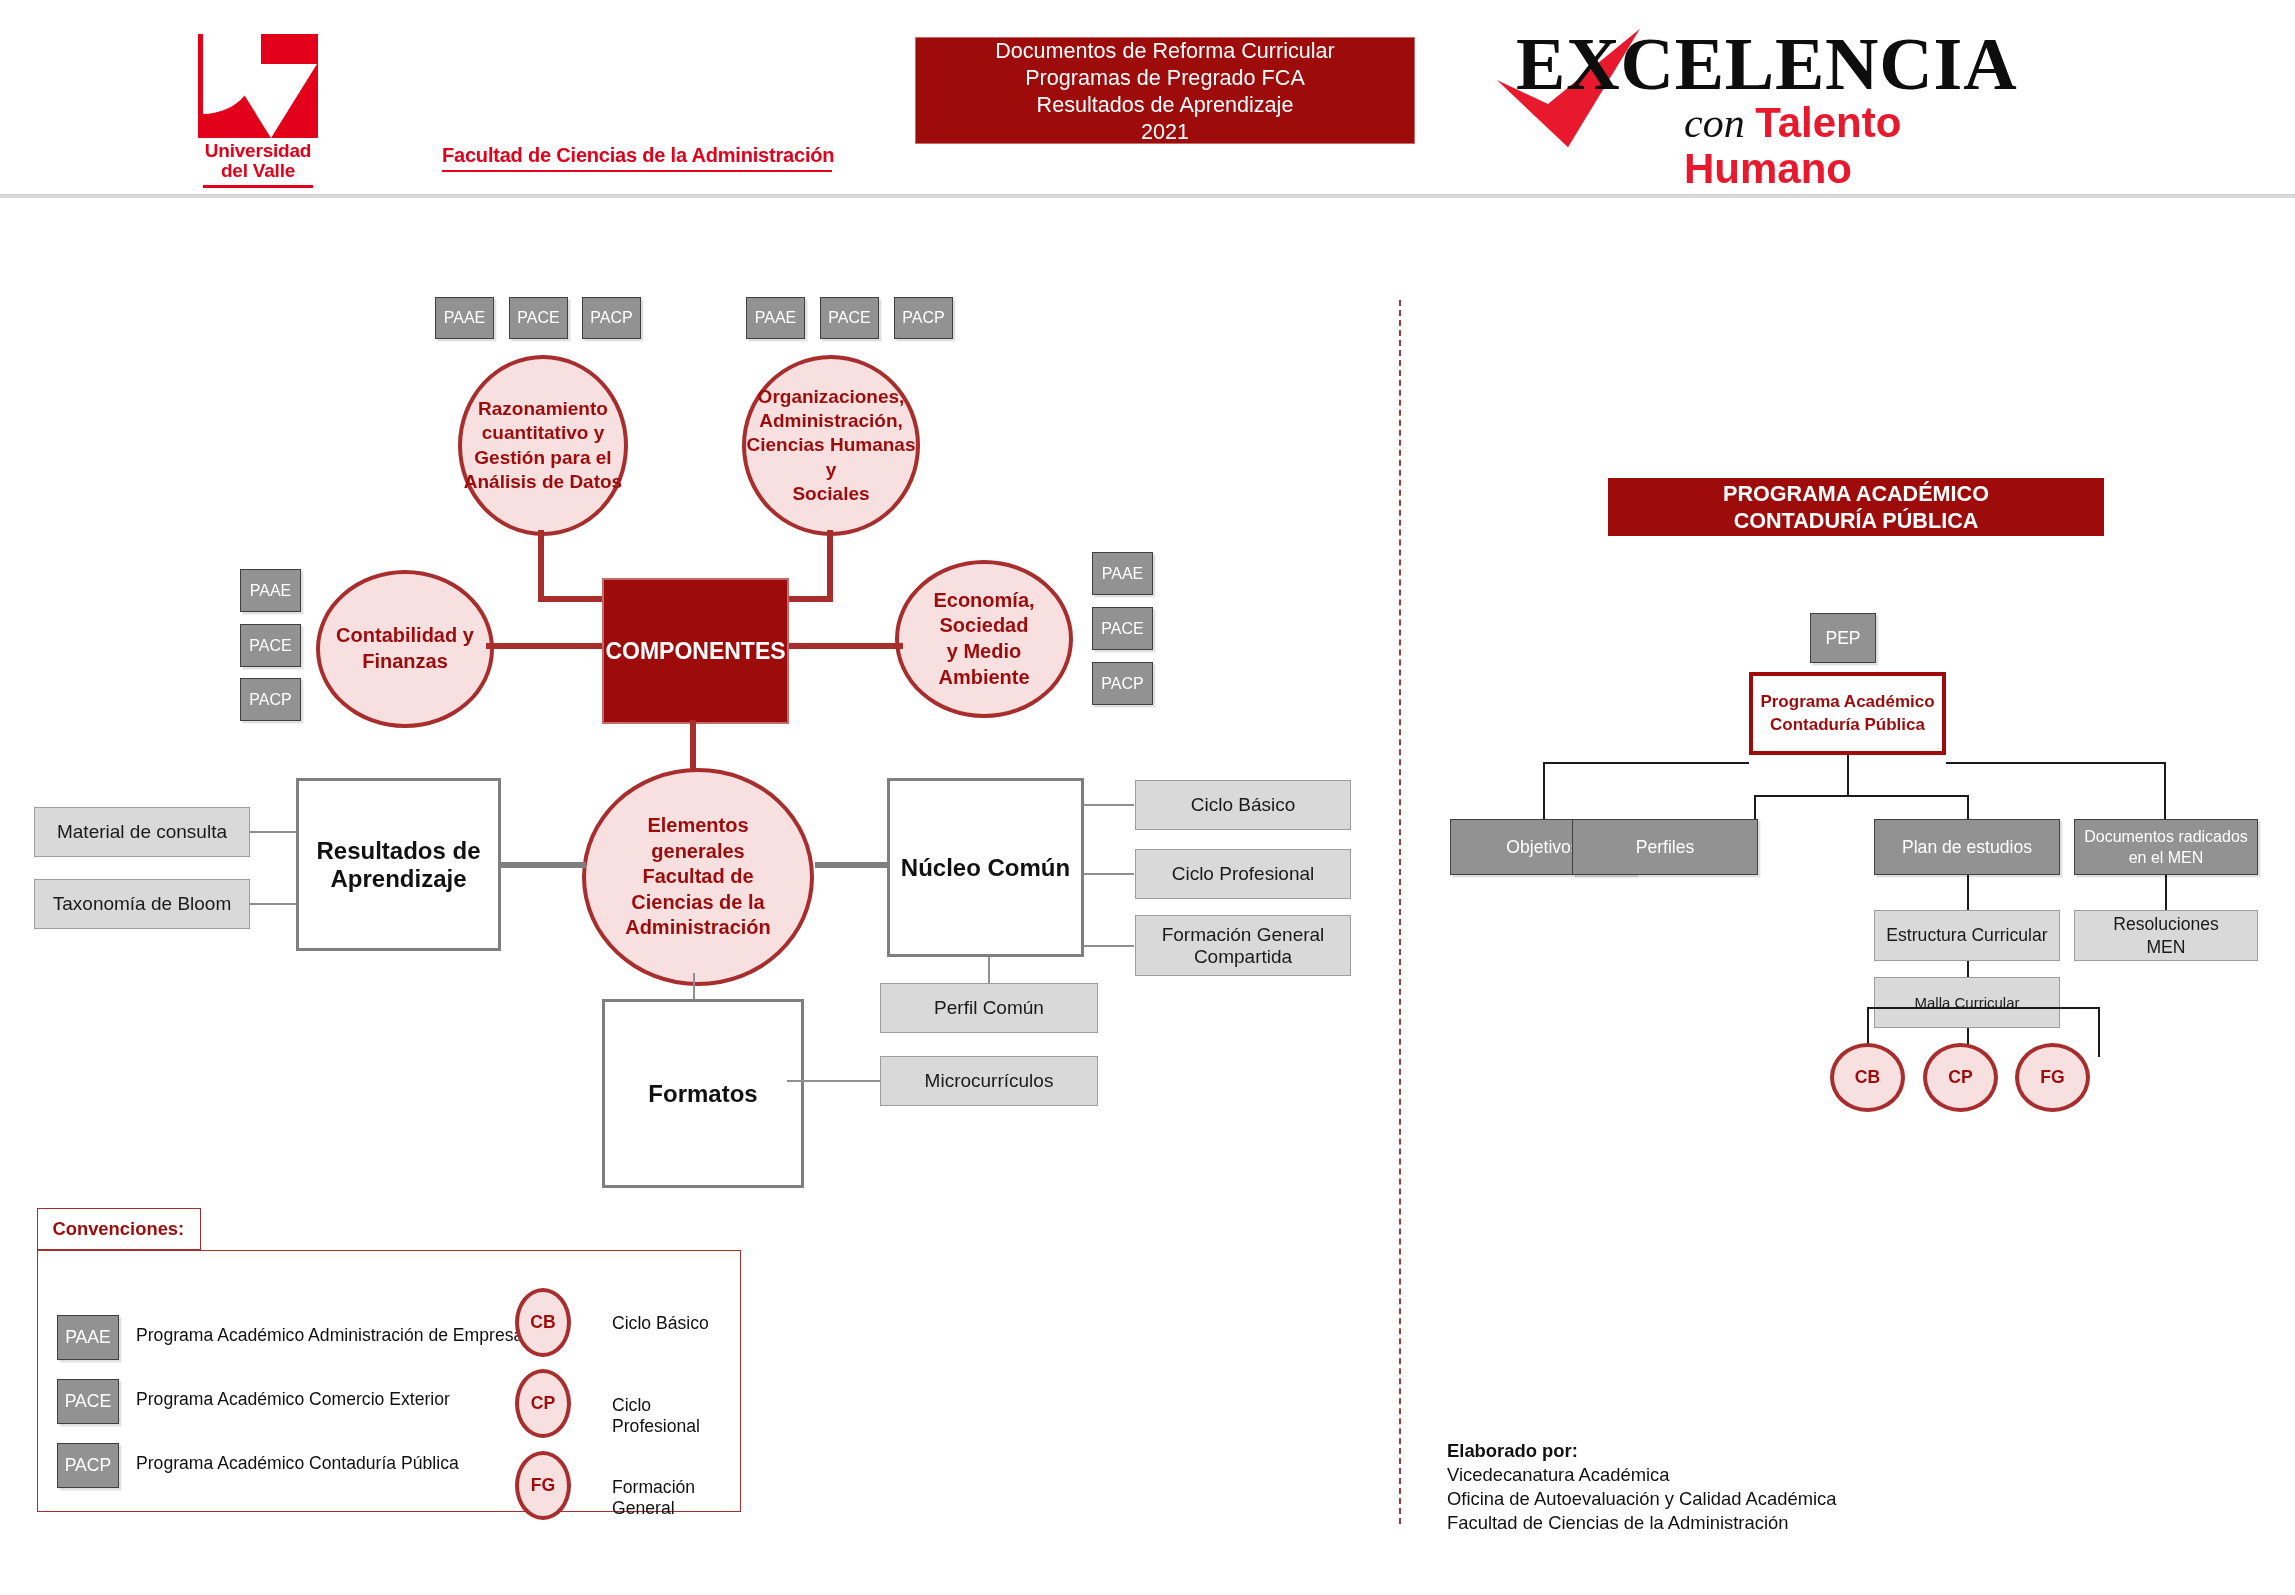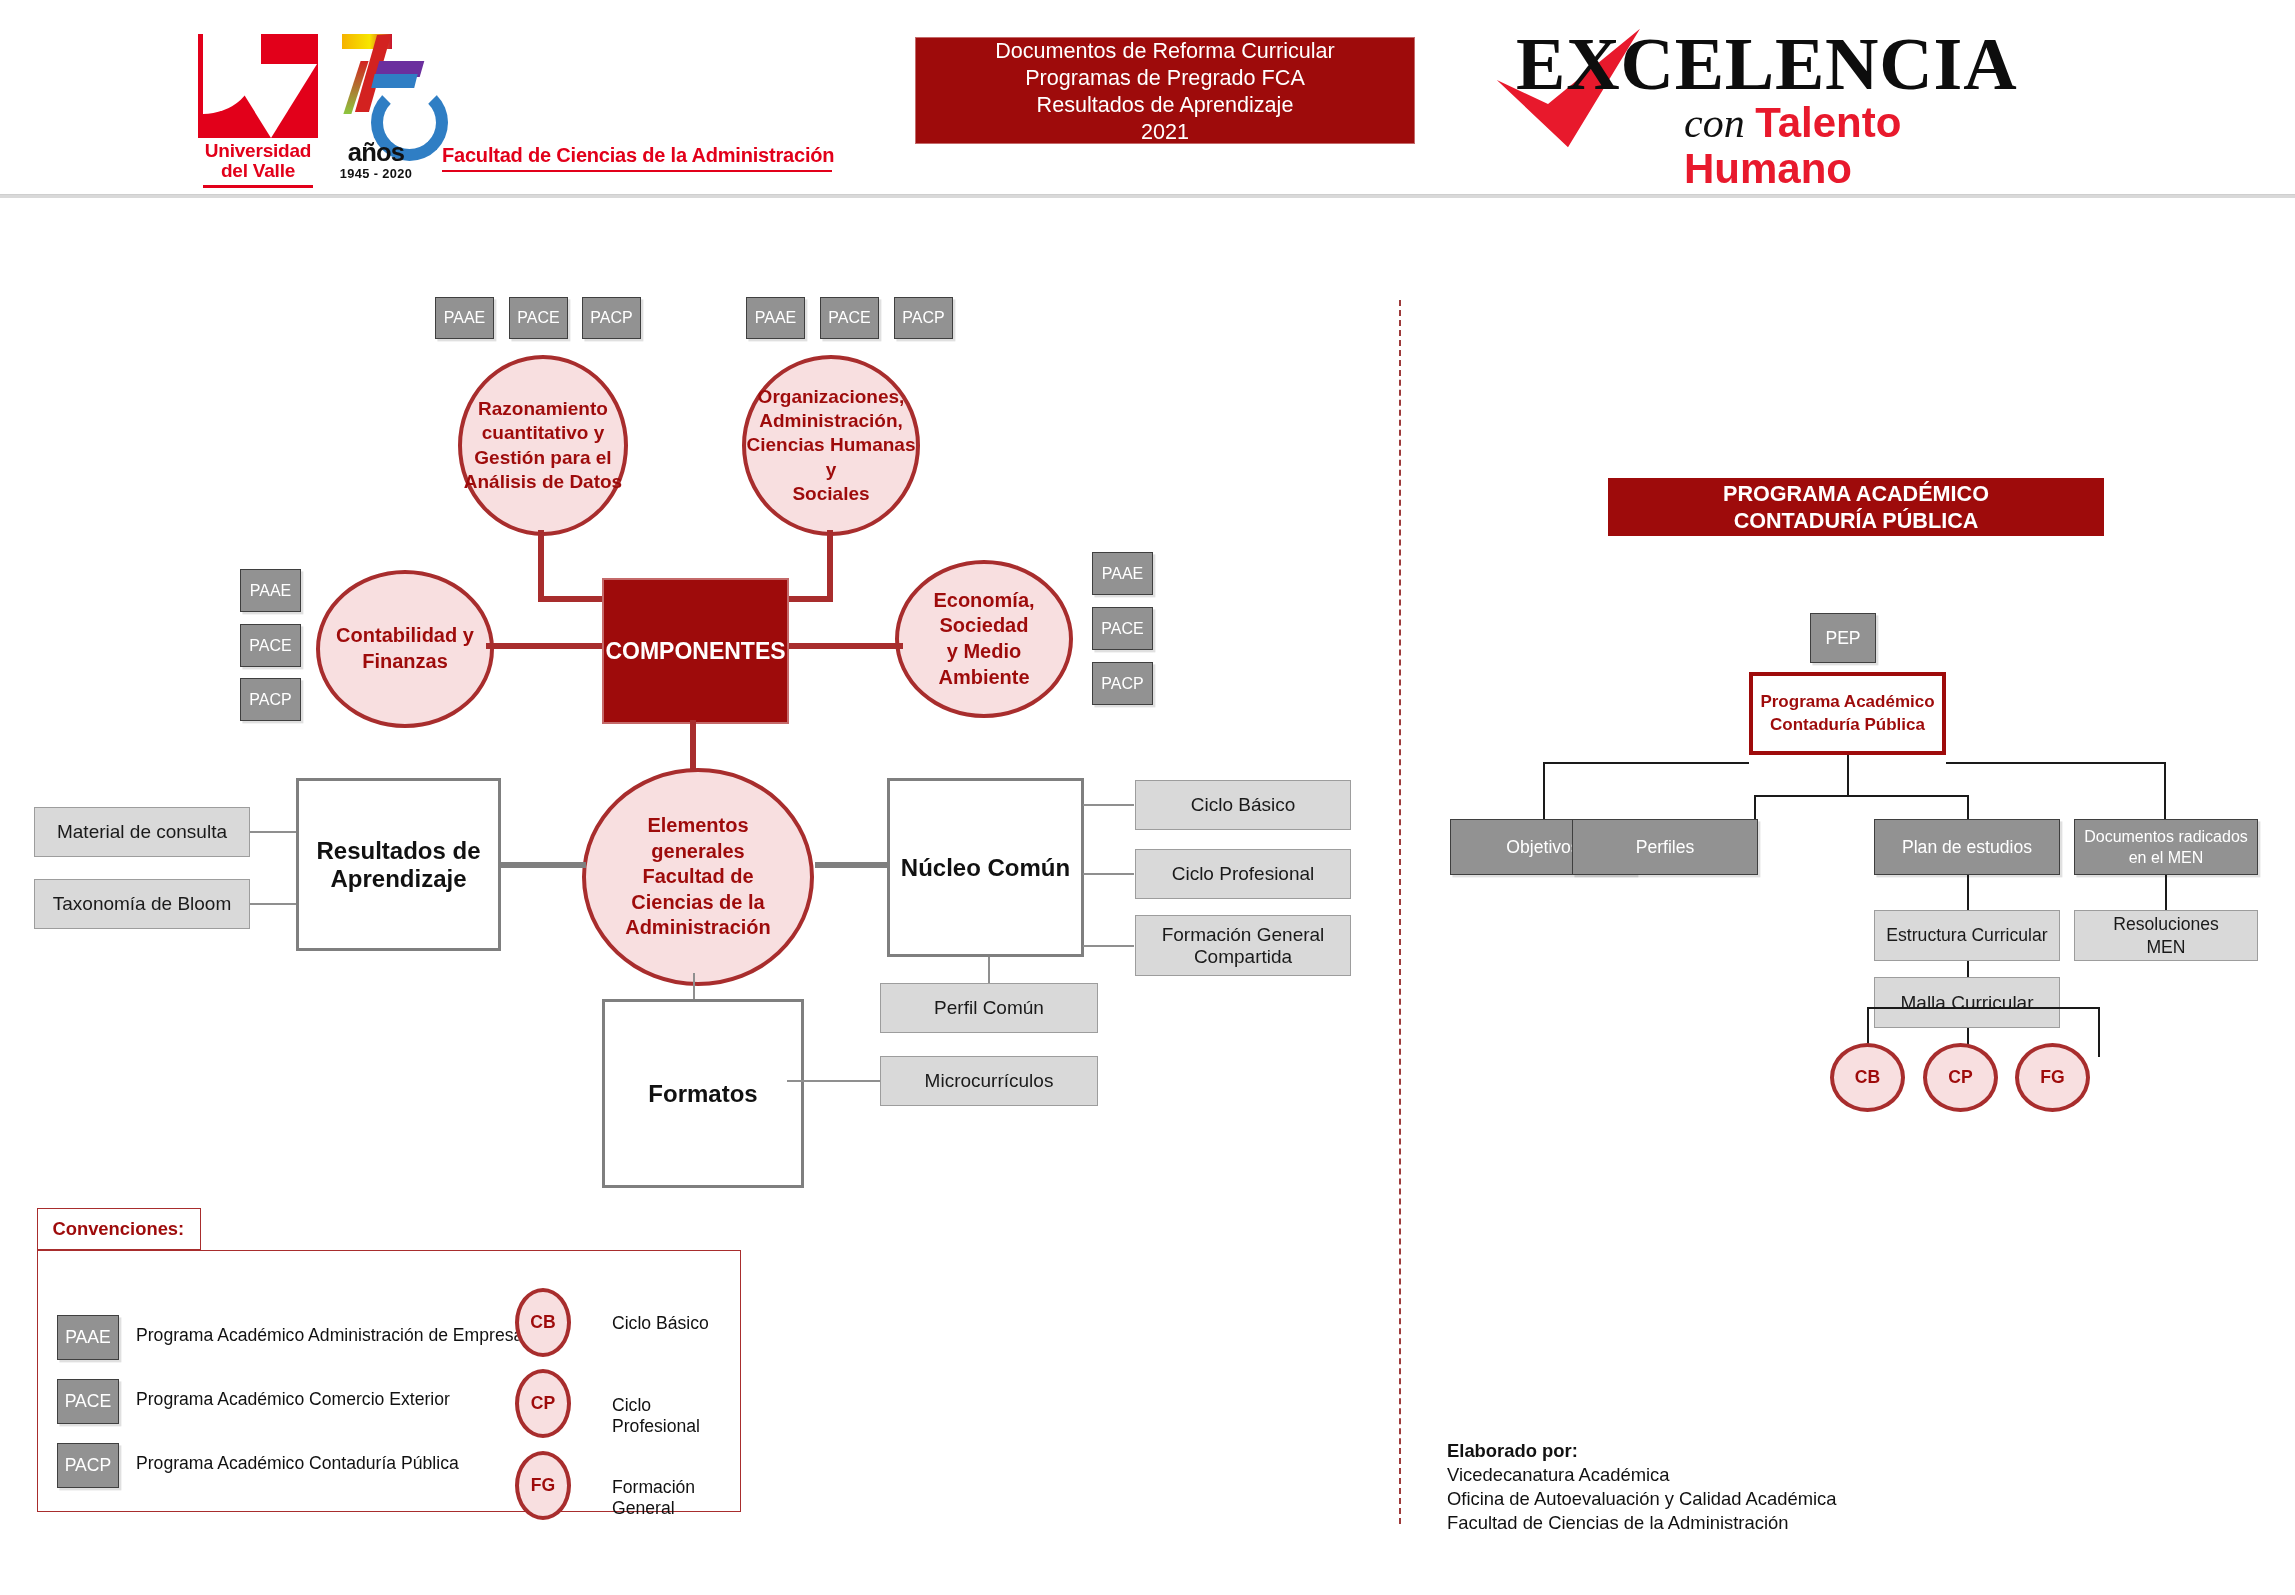--- a/index.html
+++ b/index.html
@@ -96,34 +96,20 @@
       <div class="uv-quarter"></div>
       <div class="uv-tri"></div>
     </div>
     <div class="uv-txt">
       <div>Universidad</div>
       <div>del Valle</div>
     </div>
     <div class="uv-underline"></div>
   </div>
 
-  <div class="abs anios">
-    <div class="a7">
-      <div class="bar1"></div>
-        <div class="leg"></div>
-        <div class="slash"></div>
-    </div>
-    <div class="apurple"></div>
-    <div class="a5">
-      <div class="top"></div>
-        <div class="ring"></div>
-    </div>
-    <div class="an-txt">años</div>
-    <div class="an-years">1945 - 2020</div>
-  </div>
 
   <div class="abs fac-txt">Facultad de Ciencias de la Administración</div>
   <div class="abs fac-rule"></div>
 
   <div class="abs" id="title-block">
     <div class="t">
       <div>Documentos de Reforma Curricular</div>
       <div>Programas de Pregrado FCA</div>
       <div>Resultados de Aprendizaje</div>
       <div>2021</div>
@@ -289,21 +275,21 @@
 <div class="abs tln" style="left:1967px;top:875px;width:1.6px;height:35px;"></div>
 <div class="abs lbox" style="left:1874px;top:910px;width:186px;height:51px;font-size:17.6px;">Estructura Curricular</div>
 
 <div class="abs tln" style="left:2165px;top:875px;width:1.6px;height:35px;"></div>
 <div class="abs lbox" style="left:2074px;top:910px;width:184px;height:51px;font-size:17.6px;line-height:22.4px;">
   <span style="white-space:pre-line">Resoluciones
 MEN</span>
 </div>
 
 <div class="abs tln" style="left:1967px;top:961px;width:1.6px;height:32px;"></div>
-<div class="abs lbox" style="left:1874px;top:977px;width:186px;height:51px;font-size:19px;">Malla Curricular</div>
+<div class="abs lbox" style="left:1874px;top:977px;width:186px;height:51px;font-size:15px;">Malla Curricular</div>
 
 <div class="abs tln" style="left:1867px;top:1007px;width:232px;height:1.6px;"></div>
 <div class="abs tln" style="left:1867px;top:1007px;width:1.6px;height:50px;"></div>
 <div class="abs tln" style="left:1967px;top:1028px;width:1.6px;height:29px;"></div>
 <div class="abs tln" style="left:2098px;top:1007px;width:1.6px;height:50px;"></div>
 
 <div class="abs circle" style="left:1830px;top:1043px;width:75px;height:69px;font-size:17.6px;border-width:4px;">CB</div>
 <div class="abs circle" style="left:1923px;top:1043px;width:75px;height:69px;font-size:17.6px;border-width:4px;">CP</div>
 <div class="abs circle" style="left:2015px;top:1043px;width:75px;height:69px;font-size:17.6px;border-width:4px;">FG</div>
 

